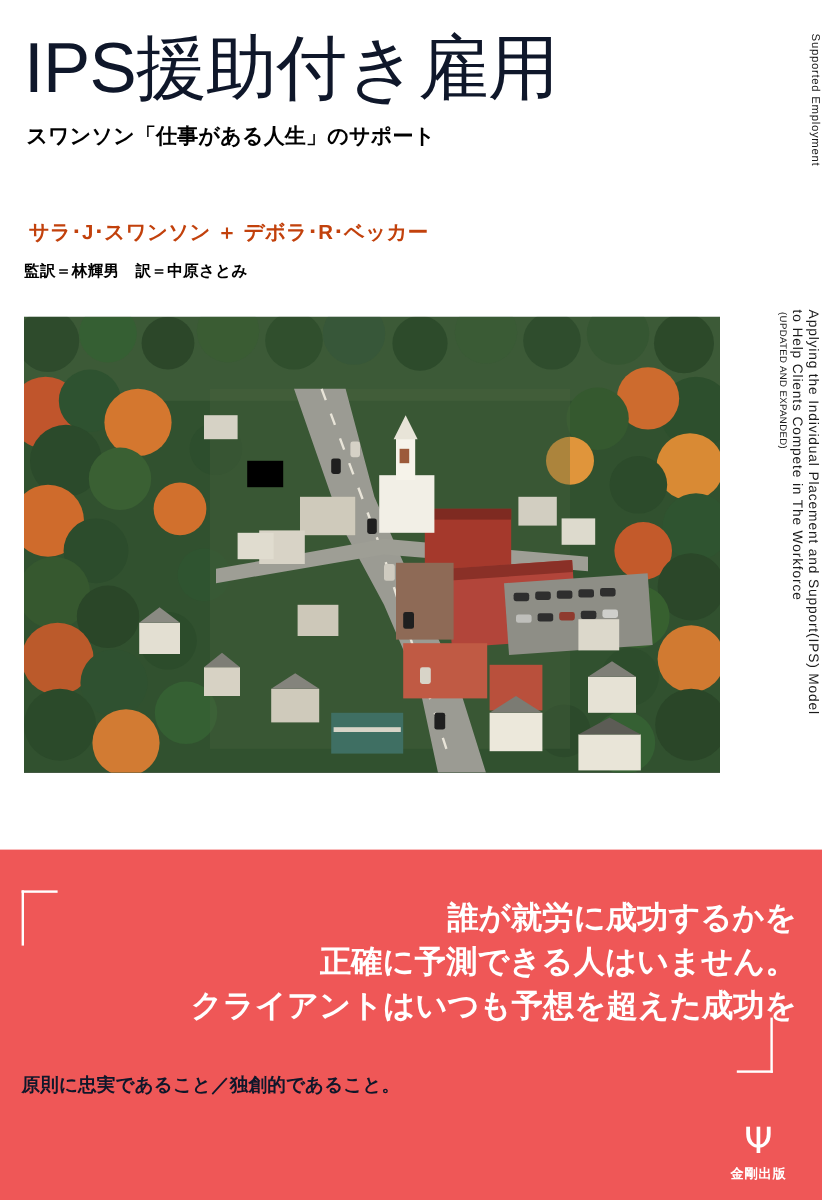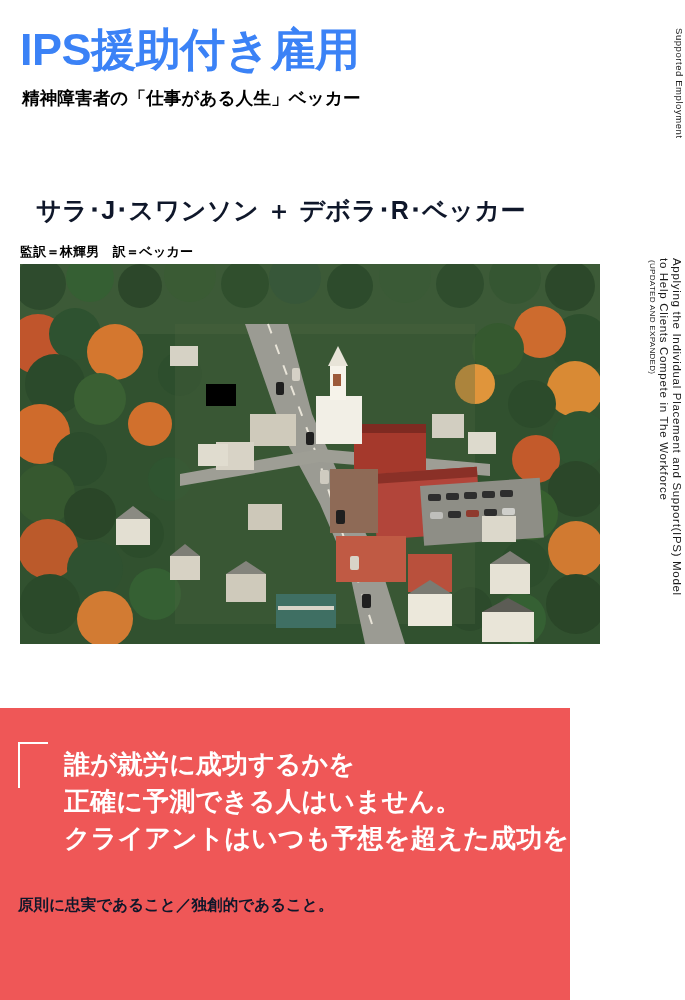--- a/index.html
+++ b/index.html
@@ -60,50 +60,50 @@
 
   
   .title-area {
     position: absolute;
     left: 20px;
     top: 26px;
     width: 580px;
   }
   .main-title {
     font-family: "Liberation Sans", sans-serif;
-    font-size: 45px;
-    font-weight: 700;
+    font-size: 59px;
+    font-weight: 400;
     letter-spacing: -0.01em;
     line-height: 1.06;
     margin: 0;
-    color: #3b82f6;
+    color: #0f172a;
     white-space: nowrap;
   }
   .subtitle {
     font-family: "Liberation Sans", sans-serif;
     font-size: 17.5px;
     font-weight: 700;
     margin: 12px 0 0 2px;
     color: #000000;
     letter-spacing: 0.01em;
   }
 
   
   .authors {
     position: absolute;
     left: 20px;
     top: 178px;
     width: 560px;
   }
   .author-line {
-    font-size: 25px;
+    font-size: 17px;
     font-weight: 700;
     letter-spacing: 0.02em;
-    margin: 16px;
-    color: #0f172a;
+    margin: 4px;
+    color: #c2410c;
   }
   .translator-line {
     font-size: 13px;
     font-weight: 700;
     margin: 12px 0 0 0;
     color: #000;
     letter-spacing: 0.02em;
   }
 
   
@@ -116,23 +116,24 @@
     overflow: hidden;
     background: #2a3c2a;
   }
   .photo svg { display: block; }
 
   
   .red-band {
     position: absolute;
     left: 0;
     top: 708px;
-    width: 570px;
+    width: 685px;
     height: 292px;
     background: #ef5757;
+    text-align: right;
   }
   .quote-wrap {
     position: absolute;
     left: 18px;
     top: 18px;
     width: 650px;
   }
   .bracket-tl {
     position: absolute;
     left: 0px;
@@ -212,26 +213,26 @@
 <div style="position:absolute; right:2px; top:258px; height:430px;">
   <div style="display:flex; flex-direction:row-reverse; align-items:flex-start; gap:1px;">
     <span class="vtext sub">Applying the Individual Placement and Support(IPS) Model</span>
     <span class="vtext sub">to Help Clients Compete in The Workforce</span>
     <span class="vtext tiny" style="margin-top:2px;">(UPDATED AND EXPANDED)</span>
   </div>
 </div>
 
 <div class="title-area">
   <h1 class="main-title">IPS援助付き雇用</h1>
-  <div class="subtitle">精神障害者の「仕事がある人生」ベッカー</div>
+  <div class="subtitle">スワンソン「仕事がある人生」のサポート</div>
 </div>
 
 <div class="authors">
   <p class="author-line">サラ･J･スワンソン ＋ デボラ･R･ベッカー</p>
-  <p class="translator-line">監訳＝林輝男　訳＝ベッカー</p>
+  <p class="translator-line">監訳＝林輝男　訳＝中原さとみ</p>
 </div>
 
 <div class="photo">
   <svg width="580" height="380" viewBox="0 0 580 380" preserveAspectRatio="none">
     <defs>
       <linearGradient id="skyFade" x1="0" y1="0" x2="0" y2="1">
         <stop offset="0%" stop-color="#4f6b42"></stop>
         <stop offset="100%" stop-color="#3e5a38"></stop>
       </linearGradient>
       <linearGradient id="canopy" x1="0" y1="0" x2="1" y2="1">

